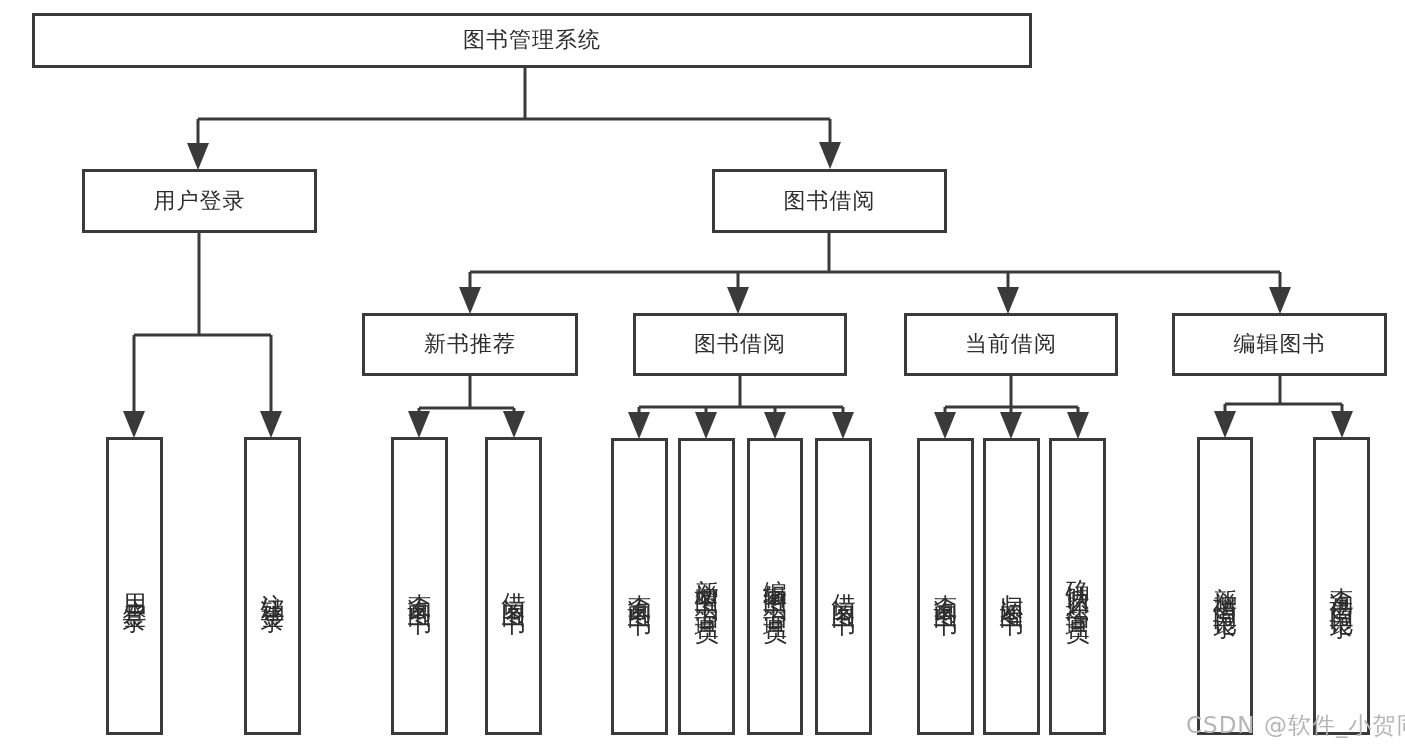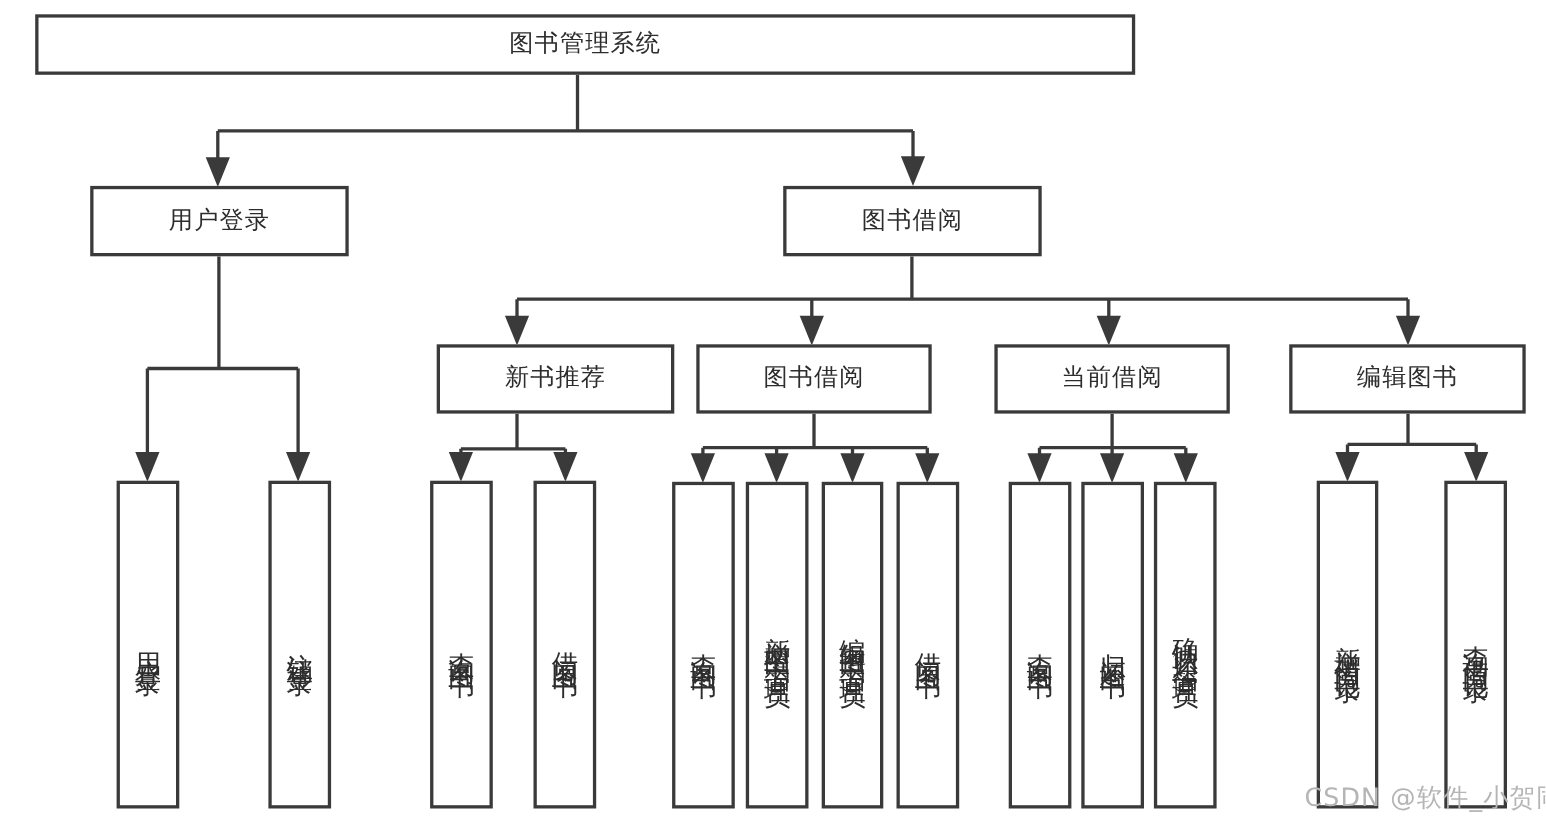--- a/index.html
+++ b/index.html
@@ -99,21 +99,21 @@
       <polygon points="1214,411 1236,411 1225,438"></polygon>
       <polygon points="1331,411 1353,411 1342,438"></polygon>
     </g>
   </svg>
 
   <div class="node h" style="left:22px; top:13px; width:1000px; height:55px;margin-left:10px;">图书管理系统</div>
 
   <div class="node h" style="left:82px; top:169px; width:235px; height:64px;">用户登录</div>
   <div class="node h" style="left:712px; top:169px; width:235px; height:64px;">图书借阅</div>
 
-  <div class="node h" style="left:362px; top:313px; width:216px; height:63px;margin-left:35px;">新书推荐</div>
+  <div class="node h" style="left:362px; top:313px; width:216px; height:63px;">新书推荐</div>
   <div class="node h" style="left:633px; top:313px; width:214px; height:63px;">图书借阅</div>
   <div class="node h" style="left:904px; top:313px; width:214px; height:63px;">当前借阅</div>
   <div class="node h" style="left:1172px; top:313px; width:215px; height:63px;">编辑图书</div>
 
   <div class="node v" style="left:106px; top:437px; width:57px; height:298px;">用户登录</div>
   <div class="node v" style="left:244px; top:437px; width:57px; height:298px;">注销登录</div>
 
   <div class="node v" style="left:391px; top:437px; width:57px; height:298px;">查询图书</div>
   <div class="node v" style="left:485px; top:437px; width:57px; height:298px;">借阅图书</div>
 

